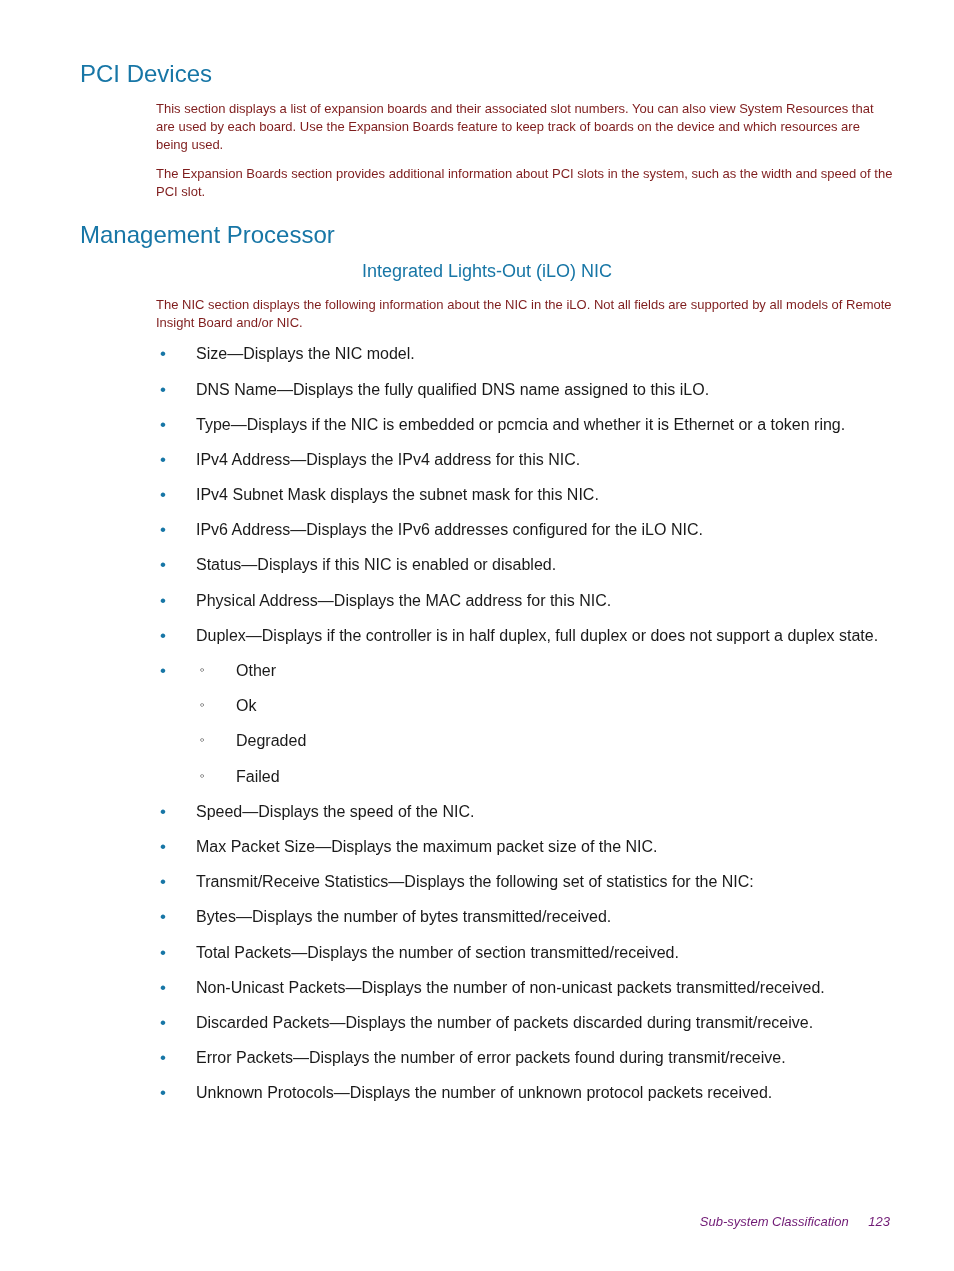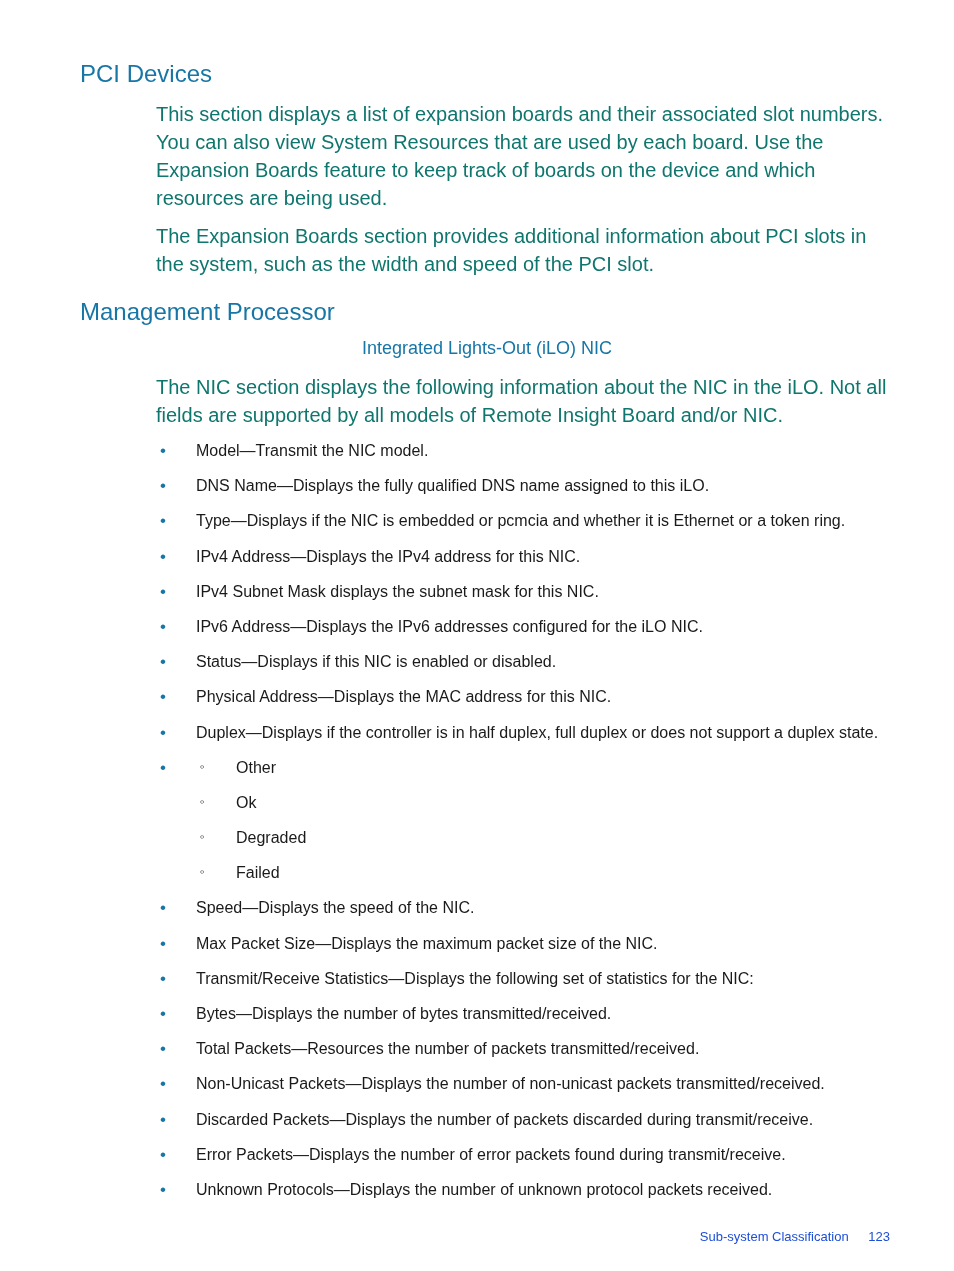--- a/index.html
+++ b/index.html
@@ -20,25 +20,25 @@
   h1.section.mt { margin-top: 20px; }
   h2.subsection {
     font-size: 18px;
     font-weight: 400;
     color: #1776a6;
     margin-top: 10px;
     margin-bottom: 14px;
     text-align: center;
   }
   .para {
-    font-size: 20px;
+    font-size: 13px;
     line-height: 1.4;
     margin-left: 76px;
     margin-bottom: 10px;
-    color: #0f766e;
+    color: #7f1d1d;
   }
   ul.bullets {
     list-style: none;
     margin-left: 76px;
     padding: 0;
   }
   ul.bullets > li {
     position: relative;
     font-size: 16px;
     line-height: 1.45;
@@ -72,61 +72,62 @@
     content: "\25E6";
     position: absolute;
     left: 4px;
     top: 0;
     color: #1a1a1a;
     font-size: 13px;
     line-height: 1.7;
   }
   .footer {
     position: absolute;
-    bottom: 27px;
+    bottom: 42px;
     right: 64px;
     font-size: 13px;
-    color: #1d4ed8;
+    color: #701a75;
+    font-style: italic;
   }
   .footer .fnum { margin-left: 16px; }
 </style>
 </head>
 <body>
 
 <h1 class="section">PCI Devices</h1>
 <p class="para">This section displays a list of expansion boards and their associated slot numbers. You can also view System Resources that are used by each board. Use the Expansion Boards feature to keep track of boards on the device and which resources are being used.</p>
 <p class="para">The Expansion Boards section provides additional information about PCI slots in the system, such as the width and speed of the PCI slot.</p>
 
 <h1 class="section mt">Management Processor</h1>
 <h2 class="subsection">Integrated Lights-Out (iLO) NIC</h2>
 <p class="para">The NIC section displays the following information about the NIC in the iLO. Not all fields are supported by all models of Remote Insight Board and/or NIC.</p>
 
 <ul class="bullets">
-  <li>Model—Transmit the NIC model.</li>
+  <li>Size—Displays the NIC model.</li>
   <li>DNS Name—Displays the fully qualified DNS name assigned to this iLO.</li>
   <li>Type—Displays if the NIC is embedded or pcmcia and whether it is Ethernet or a token ring.</li>
   <li>IPv4 Address—Displays the IPv4 address for this NIC.</li>
   <li>IPv4 Subnet Mask displays the subnet mask for this NIC.</li>
   <li>IPv6 Address—Displays the IPv6 addresses configured for the iLO NIC.</li>
   <li>Status—Displays if this NIC is enabled or disabled.</li>
   <li>Physical Address—Displays the MAC address for this NIC.</li>
   <li>Duplex—Displays if the controller is in half duplex, full duplex or does not support a duplex state.</li>
   <li>
     <ul class="sub">
       <li>Other</li>
       <li>Ok</li>
       <li>Degraded</li>
       <li>Failed</li>
     </ul>
   </li>
   <li>Speed—Displays the speed of the NIC.</li>
   <li>Max Packet Size—Displays the maximum packet size of the NIC.</li>
   <li>Transmit/Receive Statistics—Displays the following set of statistics for the NIC:</li>
   <li>Bytes—Displays the number of bytes transmitted/received.</li>
-  <li>Total Packets—Resources the number of packets transmitted/received.</li>
+  <li>Total Packets—Displays the number of section transmitted/received.</li>
   <li>Non-Unicast Packets—Displays the number of non-unicast packets transmitted/received.</li>
   <li>Discarded Packets—Displays the number of packets discarded during transmit/receive.</li>
   <li>Error Packets—Displays the number of error packets found during transmit/receive.</li>
   <li>Unknown Protocols—Displays the number of unknown protocol packets received.</li>
 
 </ul>
 
 <div class="footer">
   <span>Sub-system Classification</span>
   <span class="fnum">123</span>

